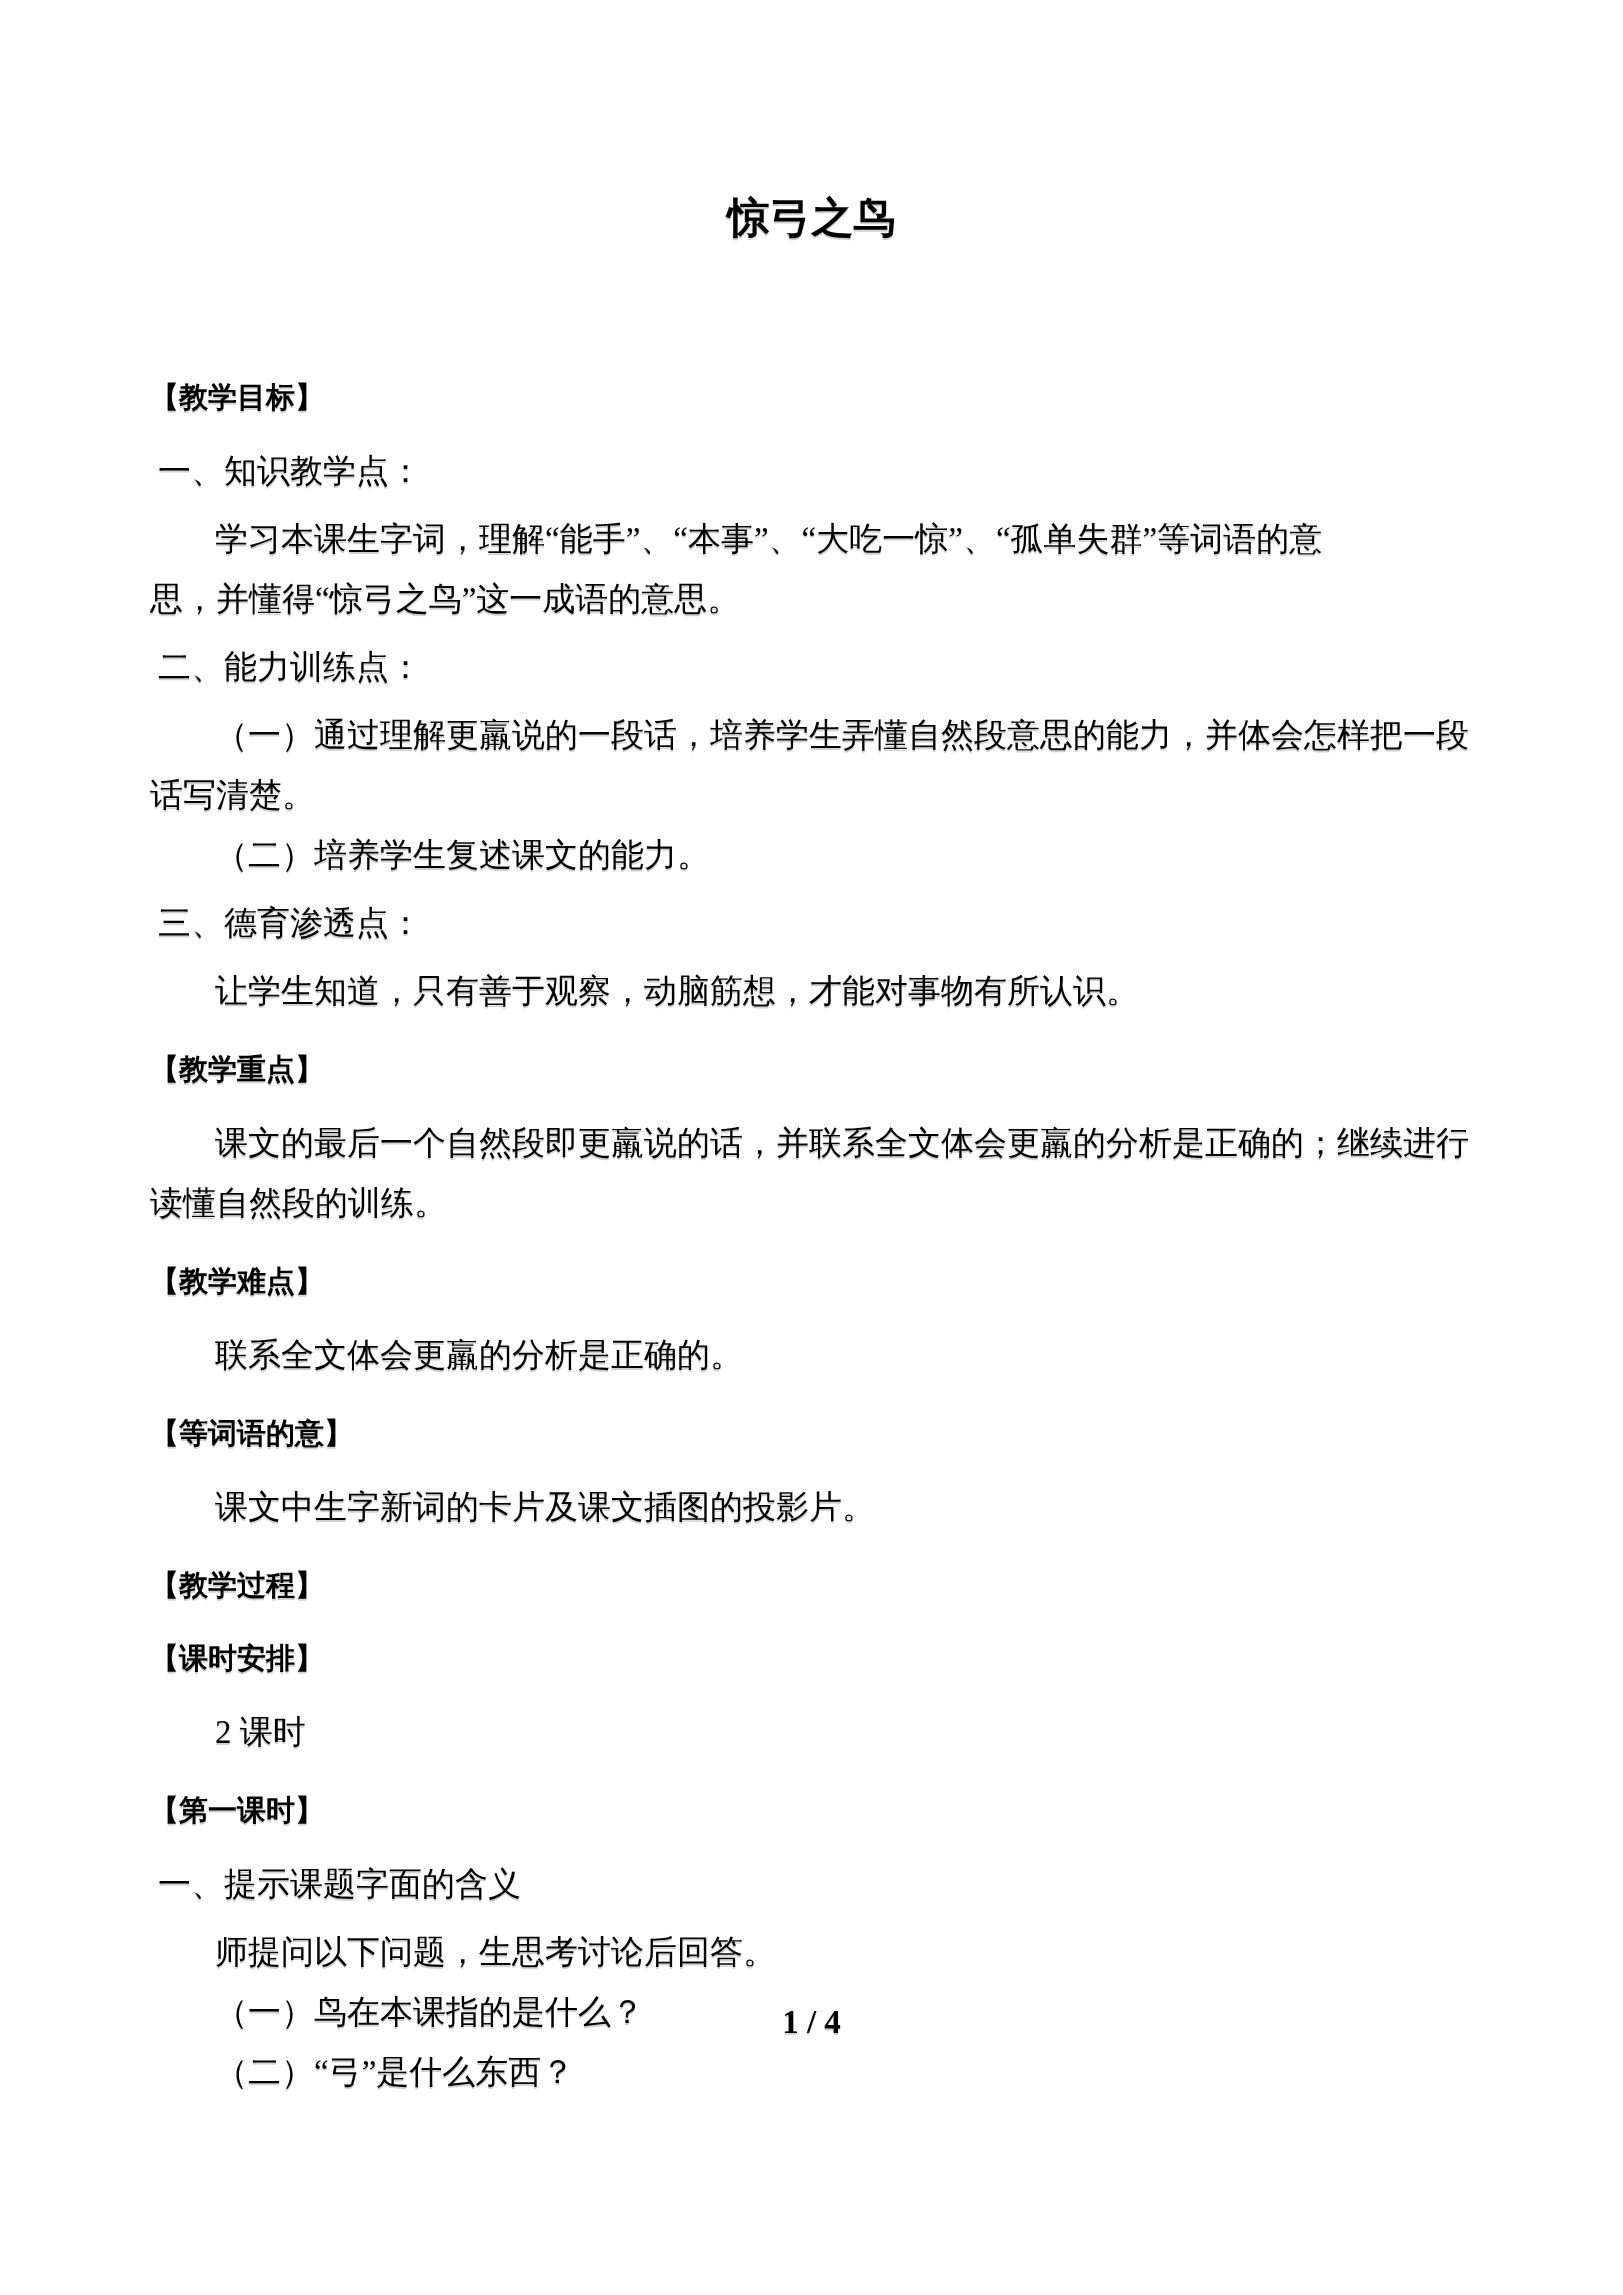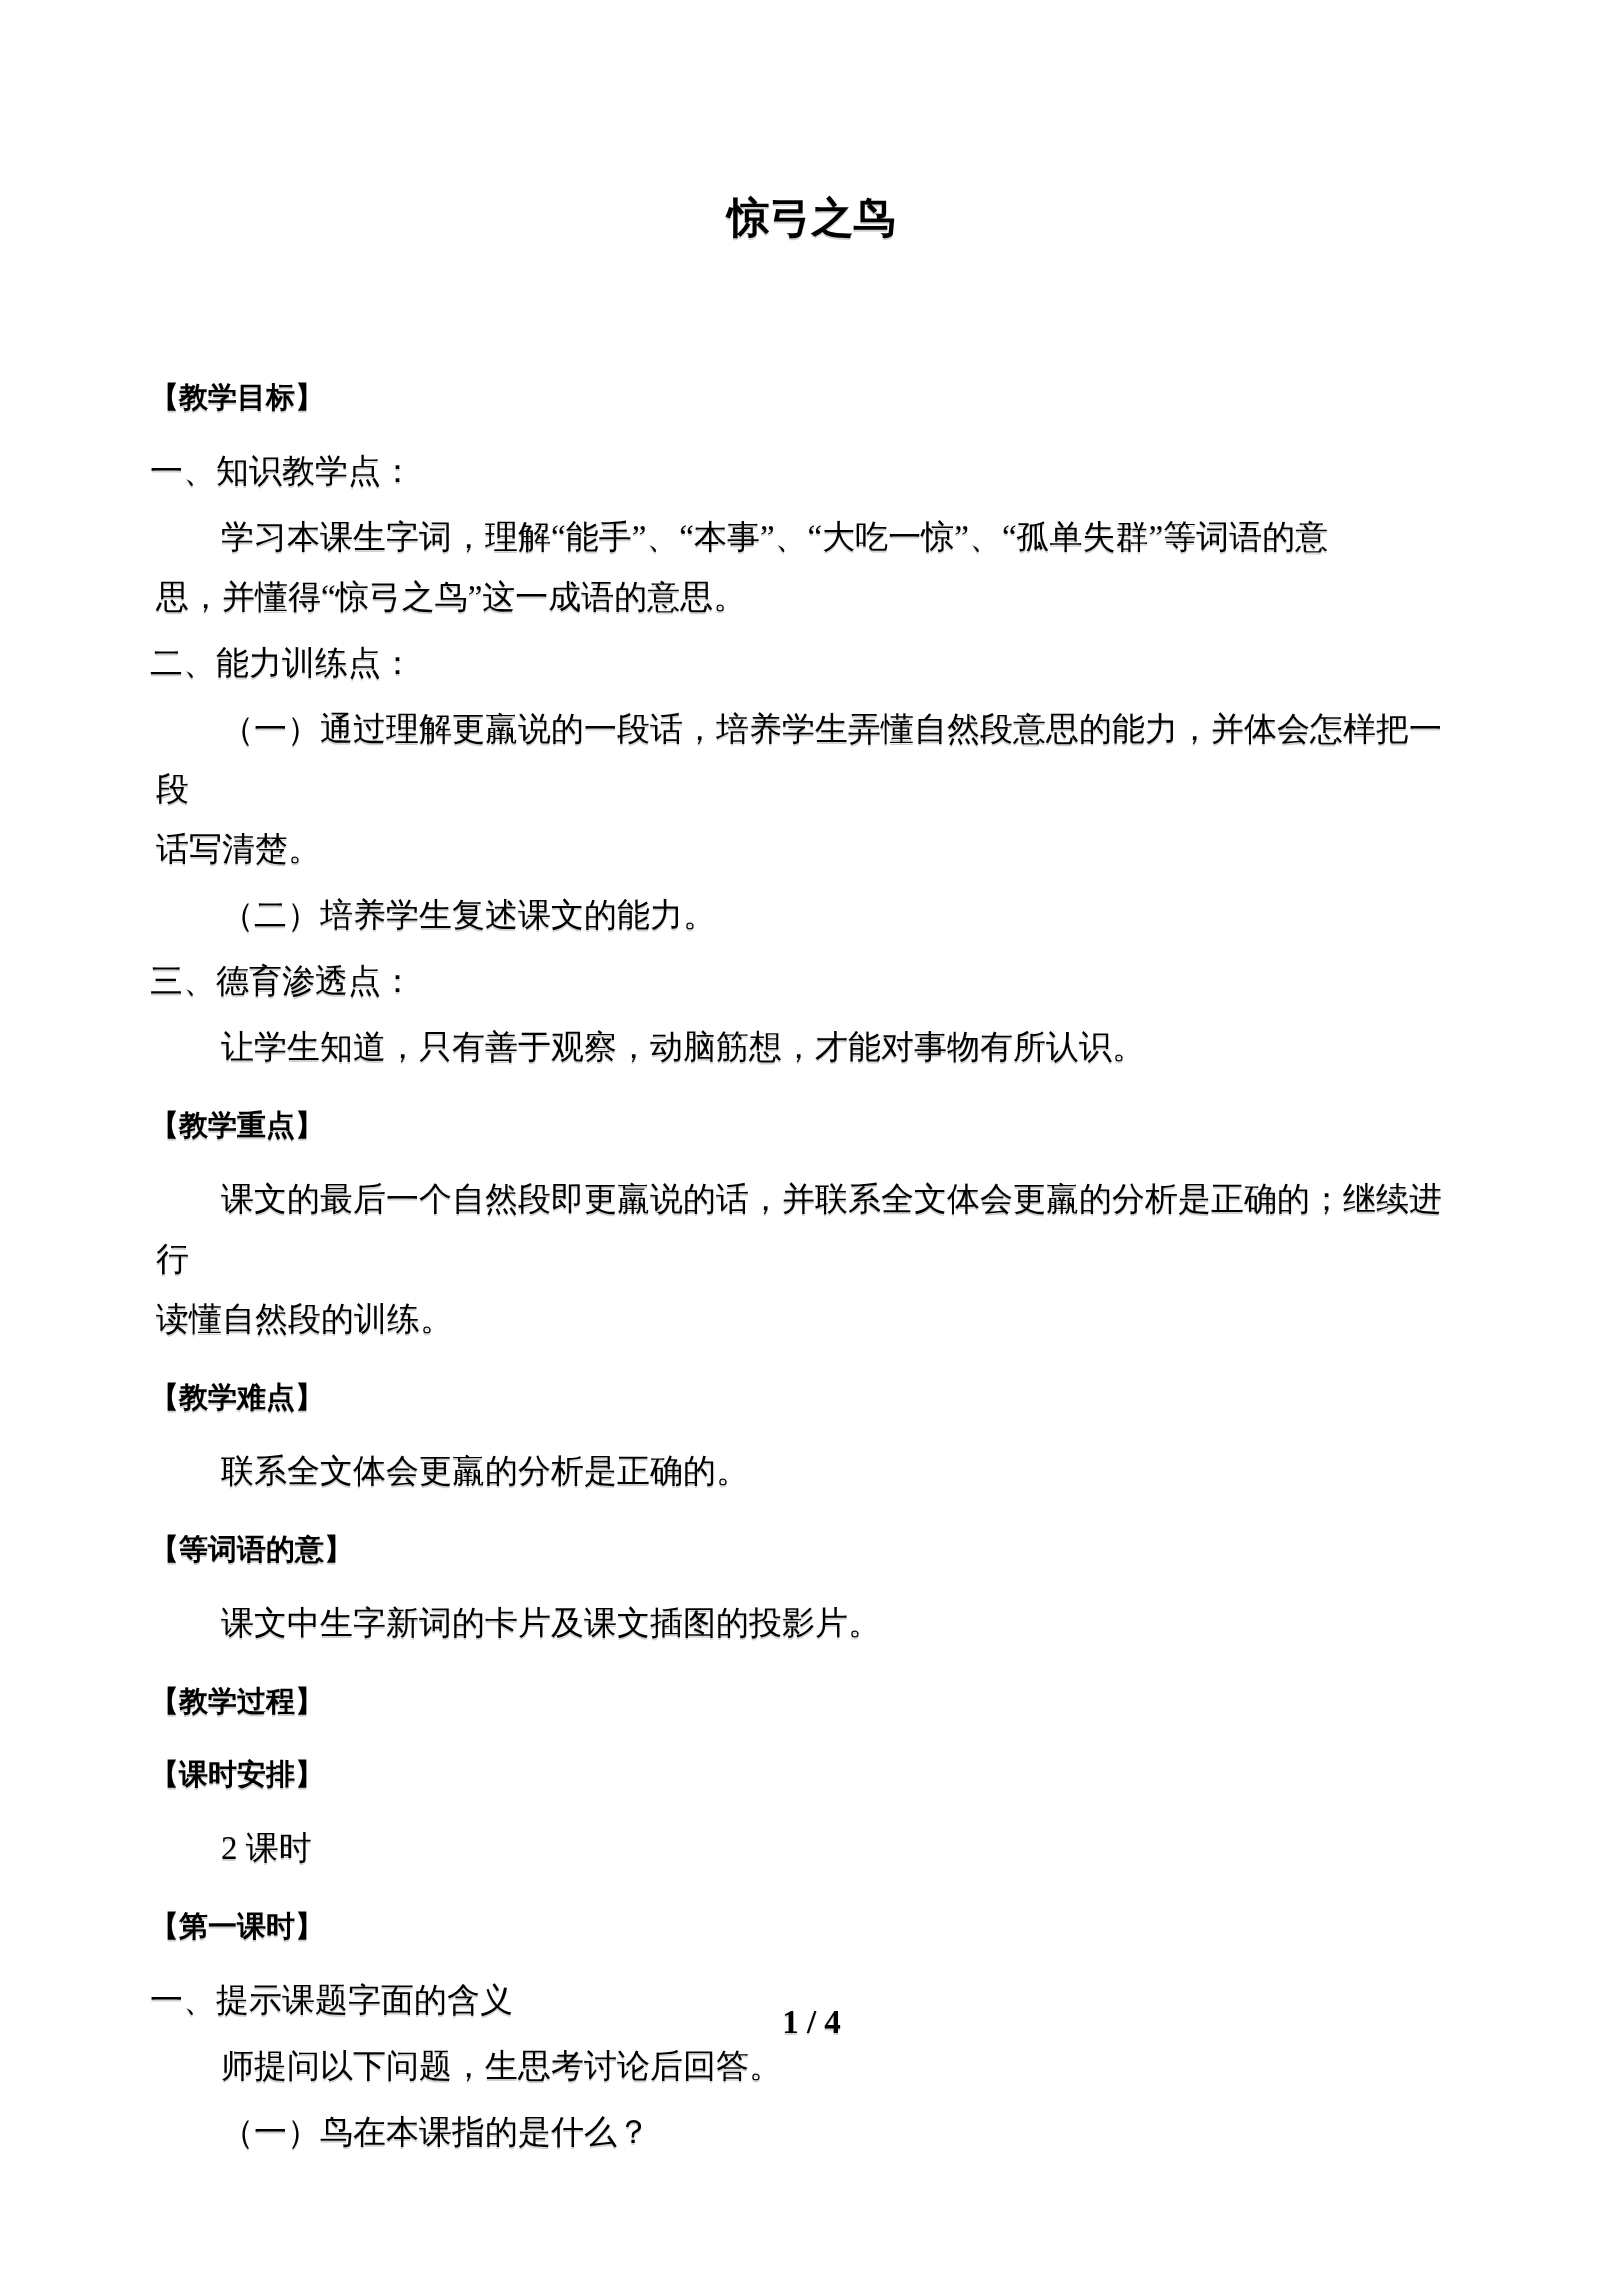--- a/index.html
+++ b/index.html
@@ -31,27 +31,27 @@
   .heading {
     font-size: 29px;
     font-weight: bold;
     line-height: 50px;
     margin: 23px 0 19px 0;
     white-space: pre-wrap;
   }
   .list-line {
     font-size: 33px;
     line-height: 60px;
-    margin: 0;
+    margin: 8px;
     white-space: pre-wrap;
   }
   .para {
     font-size: 33px;
     line-height: 60px;
-    margin: 6px;
+    margin: 0;
     text-indent: 65px;
     white-space: pre-wrap;
   }
   .footer {
     position: absolute;
     left: 0;
     bottom: 133px;
     width: 100%;
     text-align: center;
     font-size: 33px;

